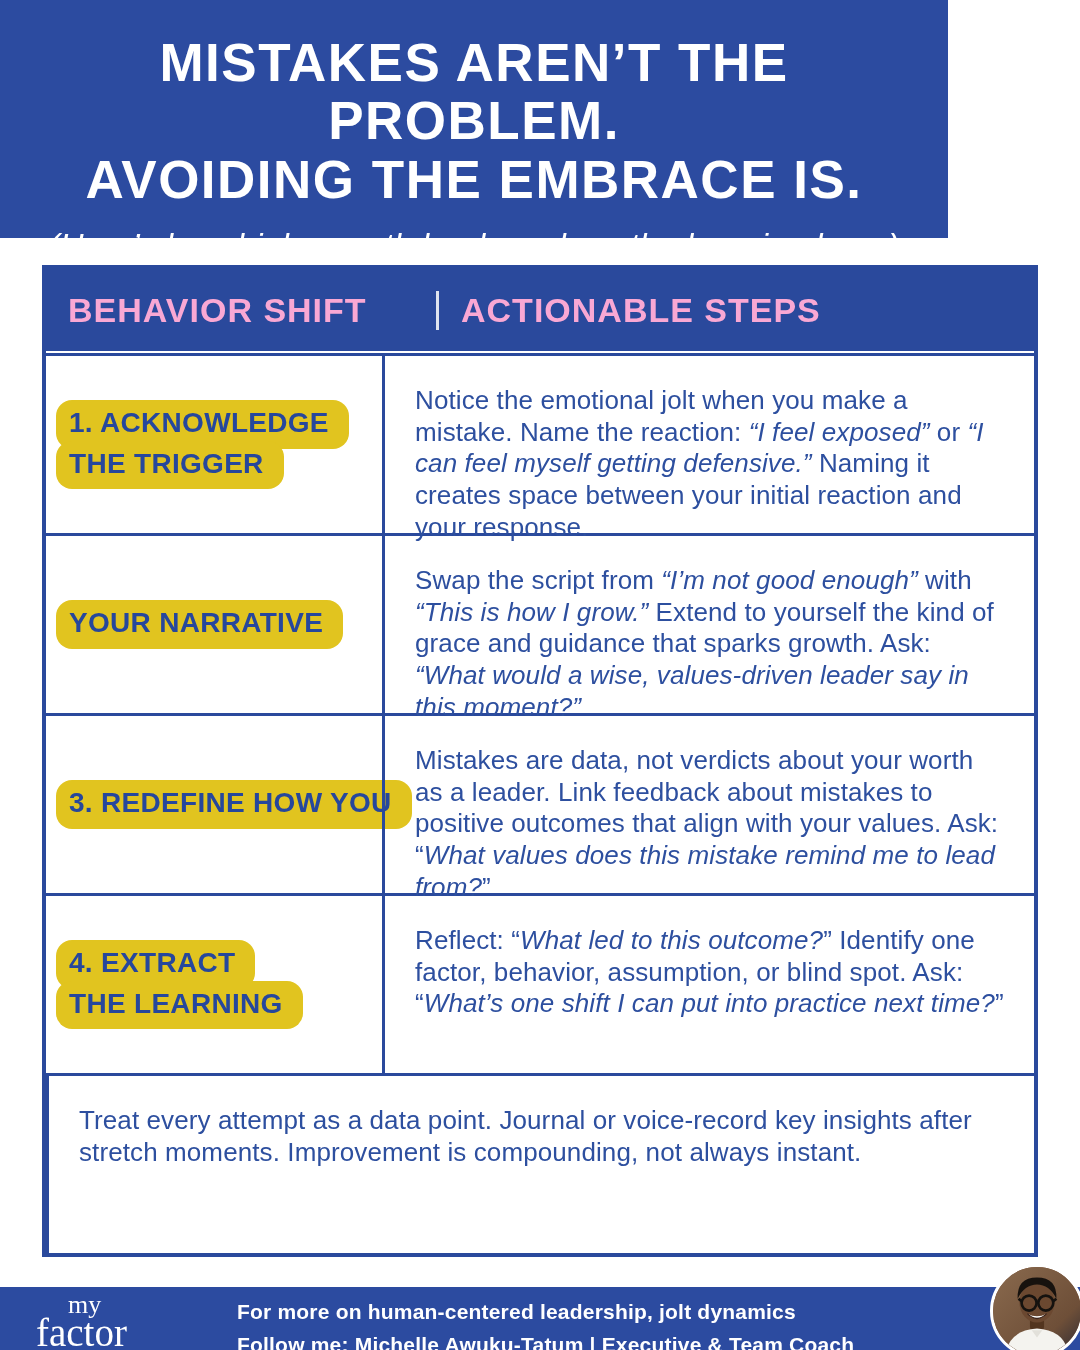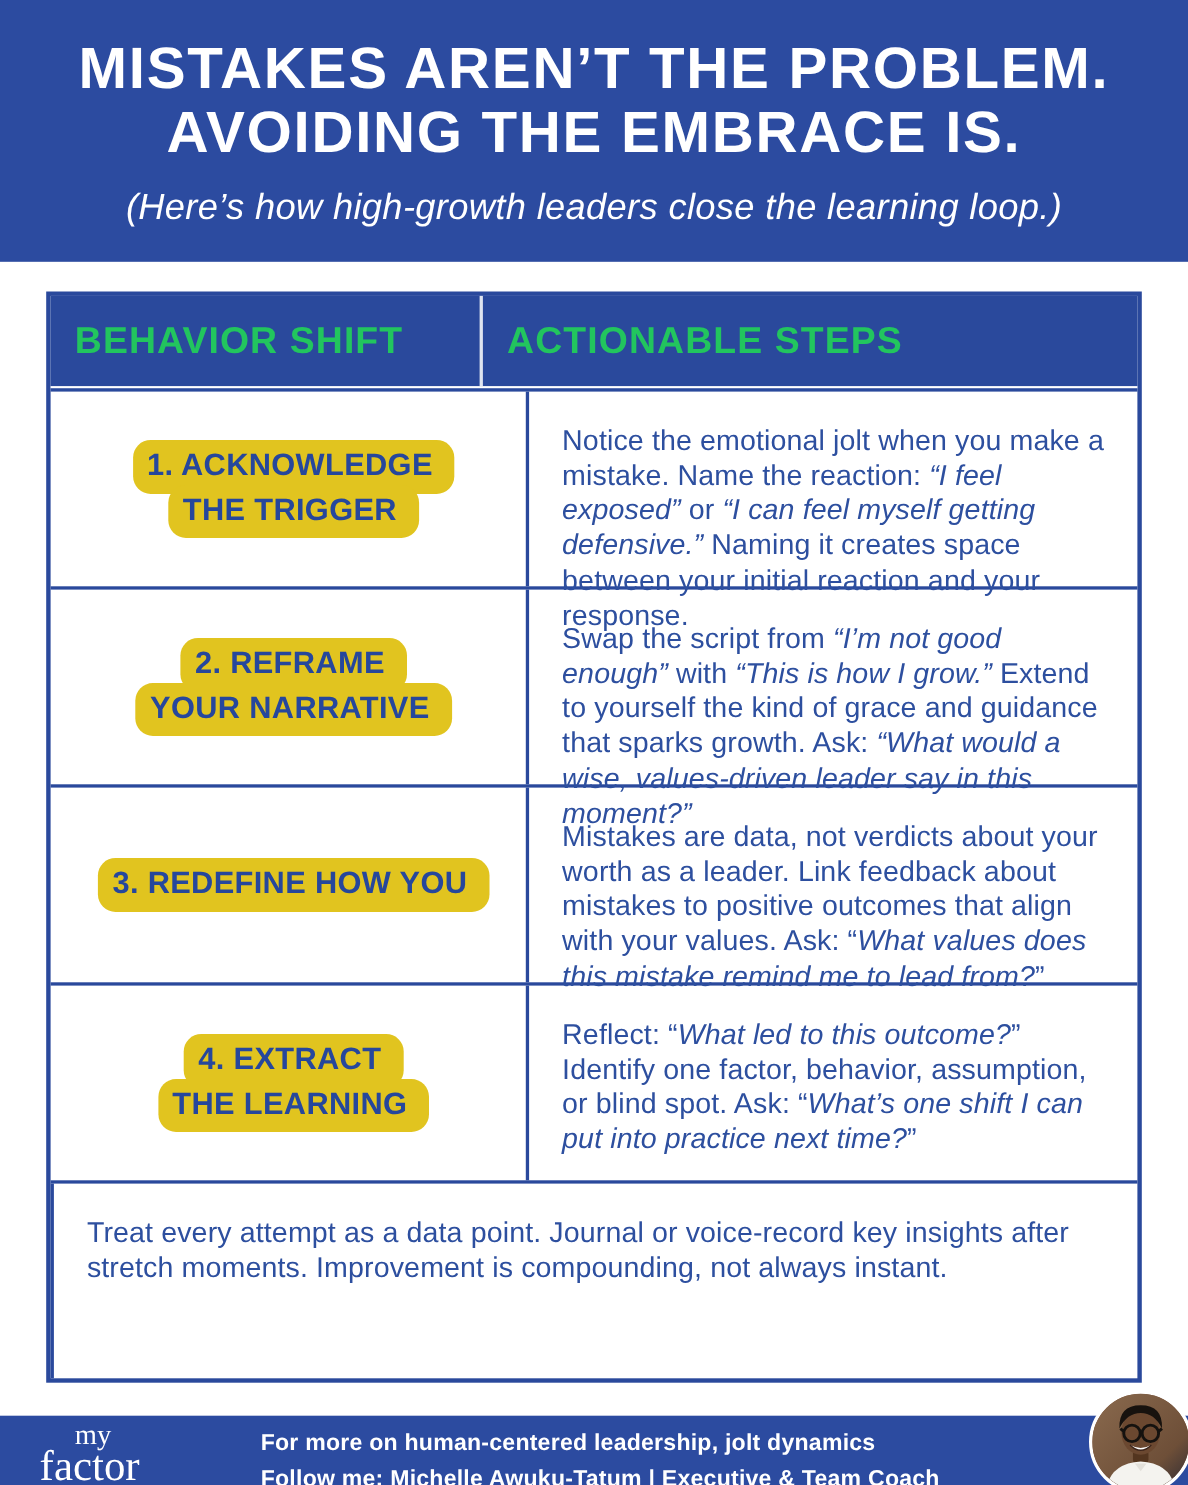--- a/index.html
+++ b/index.html
@@ -13,53 +13,53 @@
   *{box-sizing:border-box;}
   body{margin:0;background:#e9e9e9;}
   .page{
     position:relative;width:1080px;height:1350px;margin:0 auto;
     background:#fff;overflow:hidden;
     font-family:"Liberation Sans", sans-serif;
   }
 
   
   .banner{
-    position:absolute;left:0;top:0;width:1080px;height:238px;
+    position:absolute;left:0;top:0;width:948px;height:238px;
     background:var(--banner_blue);color:#fff;text-align:center;
   }
   .title{
     margin:34px 20px 0;font-size:53px;font-weight:800;
     letter-spacing:1.5px;line-height:1.1;
   }
   .subtitle{
     margin:18px 20px 0;font-size:33px;font-style:italic;font-weight:500;
     letter-spacing:.3px;
   }
 
   
   .table{
     position:absolute;left:42px;top:265px;width:996px;
     border:4px solid var(--table_blue);background:#fff;
   }
   .thead{
-    display:flex;background:var(--table_blue);color:#22c55e;
-    height:84px;border-bottom:2px solid #fff;
+    display:flex;background:var(--table_blue);color:#f9a8d4;
+    height:84px;border-bottom:2px solid #fff;align-items:center;
   }
   .th{
     display:flex;align-items:center;font-weight:800;font-size:34px;
     letter-spacing:1px;padding-left:22px;
   }
   .th1{width:390px;}
   .th2{flex:1;border-left:3px solid rgba(255,255,255,.85);}
 
   .trow{display:flex;border-top:3px solid var(--table_blue);height:180px;}
   .trow:first-of-type{border-top:3px solid var(--table_blue);}
   .cell-label{
-    width:432px;display:flex;flex-direction:column;justify-content:center;
-    align-items:center;padding-left:10px;
+    width:336px;display:flex;flex-direction:column;justify-content:center;
+    align-items:flex-start;padding-left:10px;
   }
   .pill{
     display:block;width:max-content;white-space:nowrap;
     background:var(--yellow);color:var(--label_blue);
     font-weight:800;font-size:28px;letter-spacing:.3px;
     padding:8px 20px 10px 13px;border-radius:16px;line-height:1.1;
   }
   .pill + .pill{margin-top:-8px;}
   .cell-steps{
     flex:1;border-left:3px solid var(--table_blue);
@@ -121,21 +121,20 @@
         <span class="pill">1. ACKNOWLEDGE</span>
         <span class="pill">THE TRIGGER</span>
       </div>
       <div class="cell-steps">
         <p class="steps"><span>Notice the emotional jolt when you make a mistake. Name the reaction: </span><em>“I feel exposed”</em><span> or </span><em>“I can feel myself getting defensive.”</em><span> Naming it creates space between your initial reaction and your response.</span></p>
       </div>
     </div>
 
     <div class="trow">
       <div class="cell-label">
-        <span class="pill">2. REFRAME</span>
         <span class="pill">YOUR NARRATIVE</span>
       </div>
       <div class="cell-steps">
         <p class="steps"><span>Swap the script from </span><em>“I’m not good enough”</em><span> with </span><em>“This is how I grow.”</em><span> Extend to yourself the kind of grace and guidance that sparks growth. Ask: </span><em>“What would a wise, values-driven leader say in this moment?”</em></p>
       </div>
     </div>
 
     <div class="trow">
       <div class="cell-label">
         <span class="pill">3. REDEFINE HOW YOU</span>

